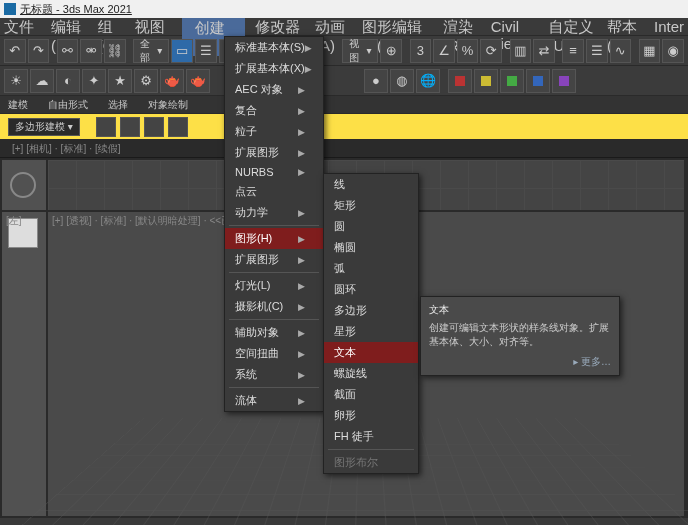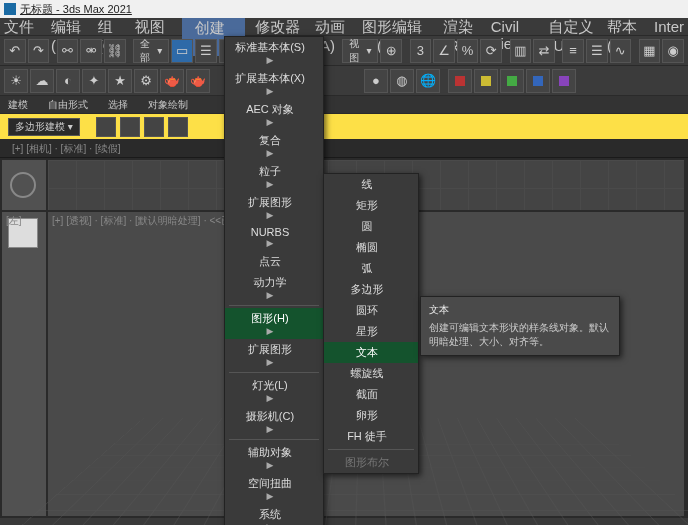--- a/index.html
+++ b/index.html
@@ -24,22 +24,22 @@
   .canvas-area { position: relative; height: 360px; background: #2a2a2a; }
   .vp { position: absolute; background: #515151; }
   .vp.tl { left: 2px; top: 2px; width: 44px; height: 50px; }
   .vp.bl { left: 2px; top: 54px; width: 44px; height: 304px; }
   .vp.tr { left: 48px; top: 2px; width: 636px; height: 50px; background: #444; }
   .vp.br { left: 48px; top: 54px; width: 636px; height: 304px; background: #4a4a4a; }
   .vp-label { position: absolute; left: 4px; top: 2px; color: #888; font-size: 10px; }
   .grid { position: absolute; inset: 0; background-image: linear-gradient(#555 1px, transparent 1px), linear-gradient(90deg, #555 1px, transparent 1px); background-size: 28px 28px; opacity: .4; }
   .grid.persp { transform: perspective(400px) rotateX(55deg); transform-origin: 50% 70%; top: 80px; height: 300px; }
   .dropdown { position: absolute; background: #3a3a3a; border: 1px solid #222; box-shadow: 2px 2px 6px rgba(0,0,0,.6); font-size: 11px; color: #ddd; }
-  .dd-item { padding: 3px 18px 3px 10px; display: flex; align-items: center; justify-content: space-between; white-space: nowrap; cursor: pointer; flex-direction: column; }
-  .dd-item.hl { background: #14532d; color: #fff; }
+  .dd-item { padding: 3px 18px 3px 10px; display: flex; align-items: center; justify-content: space-between; white-space: nowrap; cursor: pointer; }
+  .dd-item.hl { background: #7f1d1d; color: #fff; }
   .dd-sep { height: 1px; background: #555; margin: 2px 4px; }
   .arrow { font-size: 9px; color: #aaa; }
   .dd1 { left: 224px; top: 36px; width: 100px; }
   .dd2 { left: 323px; top: 173px; width: 96px; }
   .dd3 { left: 420px; top: 296px; width: 200px; background: #4a4a4a; padding: 6px 8px; font-size: 10px; color: #ccc; }
   .dd3 .ttitle { color: #eee; margin-bottom: 4px; }
   .dd3 .tmore { text-align: right; color: #9ab; margin-top: 6px; }
   .vp-label.big { left: 4px; top: 2px; }
   .ring { width: 26px; height: 26px; border: 2px solid #888; border-radius: 50%; position: absolute; left: 8px; top: 12px; }
   .ring::before, .ring::after { content: ""; position: absolute; background: #888; }
@@ -255,24 +255,24 @@
     <div class="dd-item">
       <span>圆</span>
     </div>
     <div class="dd-item">
       <span>椭圆</span>
     </div>
     <div class="dd-item">
       <span>弧</span>
     </div>
     <div class="dd-item">
+      <span>圆环</span>
+    </div>
+    <div class="dd-item">
       <span>多边形</span>
-    </div>
-    <div class="dd-item">
-      <span>圆环</span>
     </div>
     <div class="dd-item">
       <span>星形</span>
     </div>
     <div class="dd-item hl">
       <span>文本</span>
     </div>
     <div class="dd-item">
       <span>螺旋线</span>
     </div>
@@ -286,14 +286,15 @@
       <span>FH 徒手</span>
     </div>
     <div class="dd-sep"></div>
     <div class="dd-item" style="color: rgb(119, 119, 119);">
       <span>图形布尔</span>
     </div>
   </div>
 
 <div class="dropdown dd3">
   <div class="ttitle">文本</div>
-  <div>创建可编辑文本形状的样条线对象。默认明暗处理、大小、对齐等。</div>
+  <div>创建可编辑文本形状的样条线对象。扩展基本体、大小、对齐等。</div>
+  <div class="tmore">▸ <span>更多…</span></div>
 </div>
 
 </body></html>

